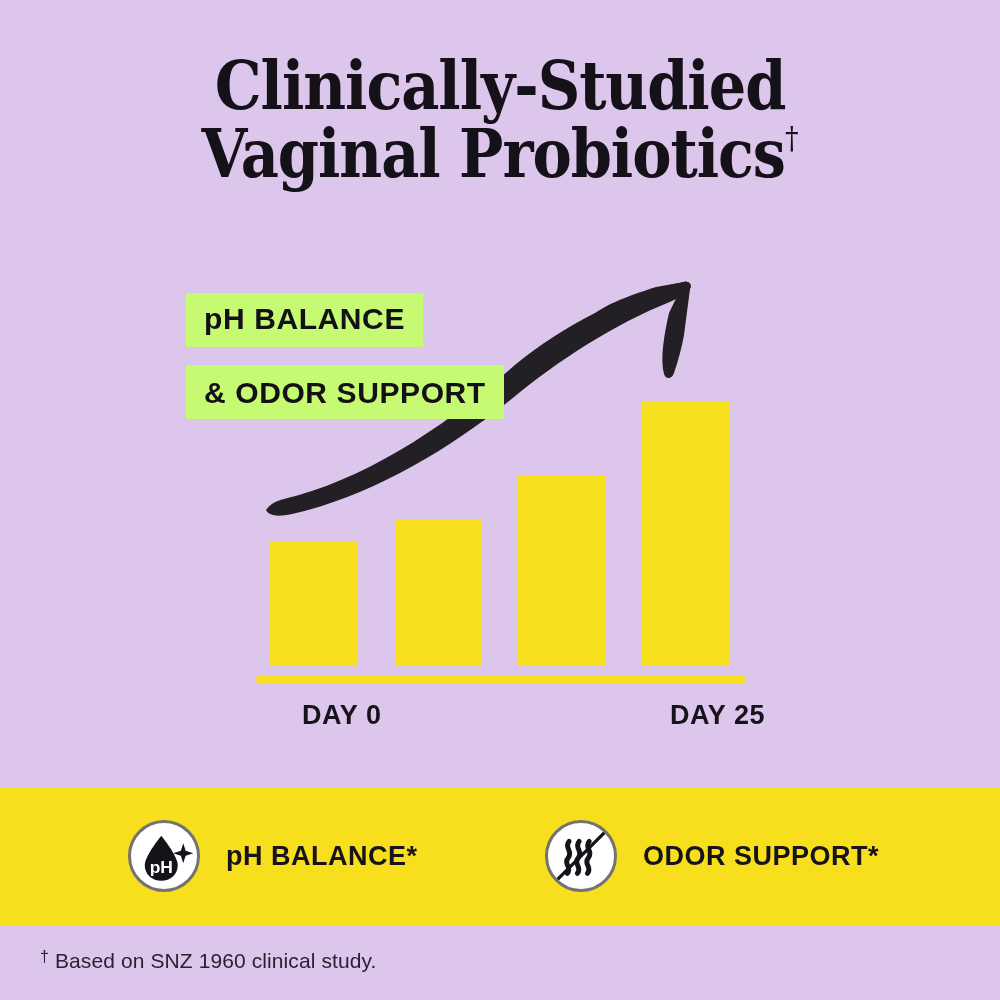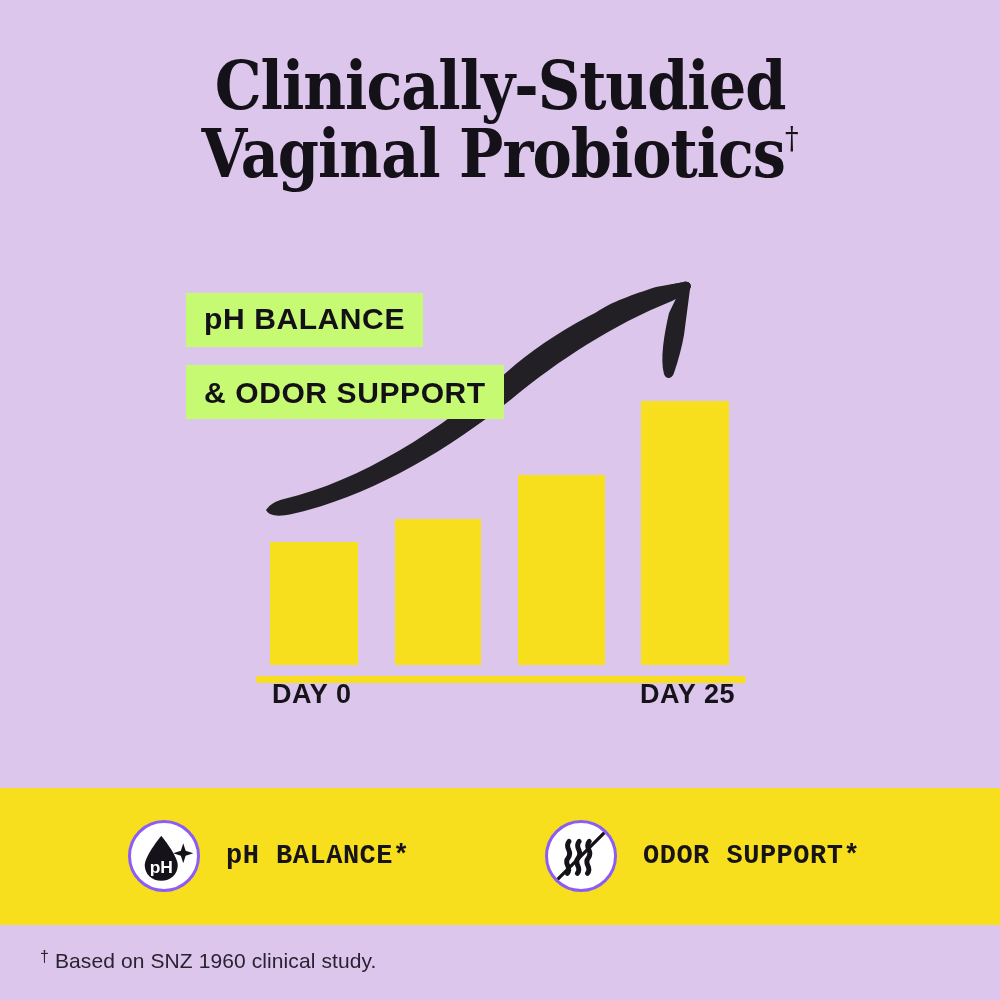--- a/index.html
+++ b/index.html
@@ -92,27 +92,28 @@
     position: absolute;
     left: 256px;
     top: 676px;
     width: 490px;
     height: 7px;
     background: #F7DF1E;
     border-radius: 3px;
   }
   .axis-label {
     position: absolute;
-    top: 679px;
+    top: 700px;
     font-family: "Liberation Sans", sans-serif;
     font-weight: 700;
     font-size: 27px;
     letter-spacing: 0.6px;
     color: #17131A;
     white-space: nowrap;
+    margin-left: 30px;
   }
   .axis-label.left  { left: 272px; }
   .axis-label.right { left: 640px; }
 
   .arrow-svg {
     position: absolute;
     left: 240px;
     top: 265px;
     width: 480px;
     height: 260px;
@@ -137,31 +138,31 @@
     align-items: center;
     height: 100px;
   }
   .claim.one { left: 128px; }
   .claim.two { left: 545px; }
   .claim-icon {
     width: 72px;
     height: 72px;
     border-radius: 50%;
     background: #FFFFFF;
-    border: 3px solid #8b5cf6;
+    border: 3px solid #737373;
     box-sizing: border-box;
     display: flex;
     align-items: center;
     justify-content: center;
     flex: 0 0 auto;
     overflow: hidden;
   }
   .claim-text {
     margin-left: 26px;
-    font-family: Liberation Mono, monospace;
+    font-family: Liberation Sans, sans-serif;
     font-weight: 700;
     font-size: 27px;
     letter-spacing: 0.5px;
     color: #17131A;
     white-space: nowrap;
     text-align: center;
   }
 
   
   .footnote {

